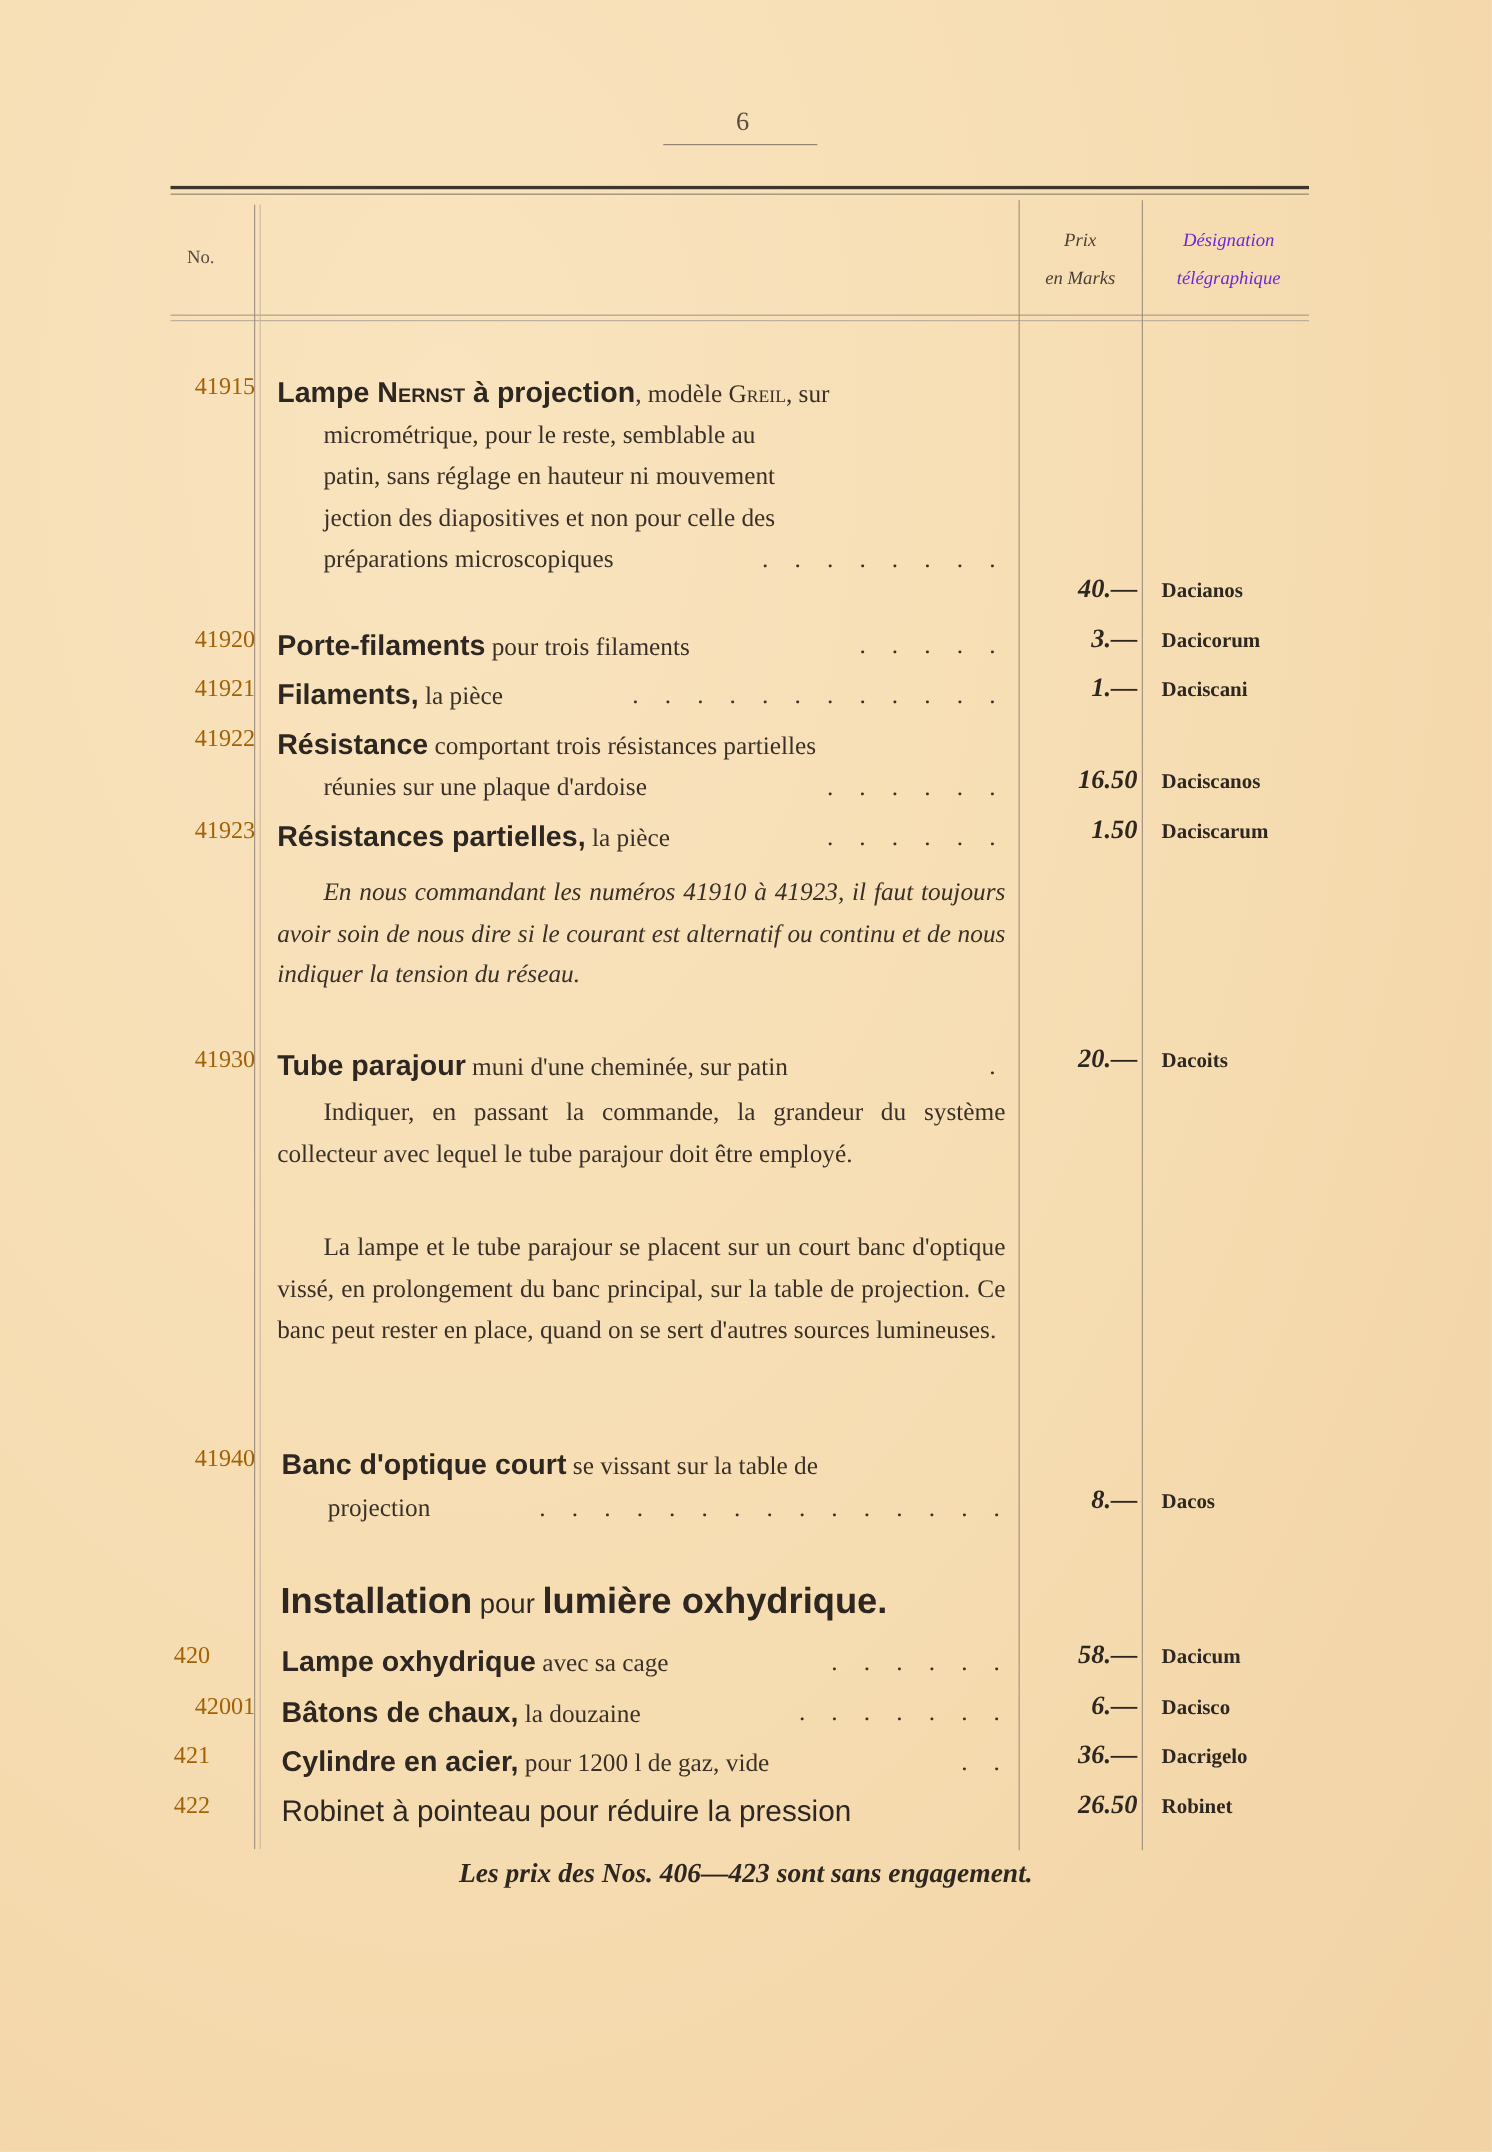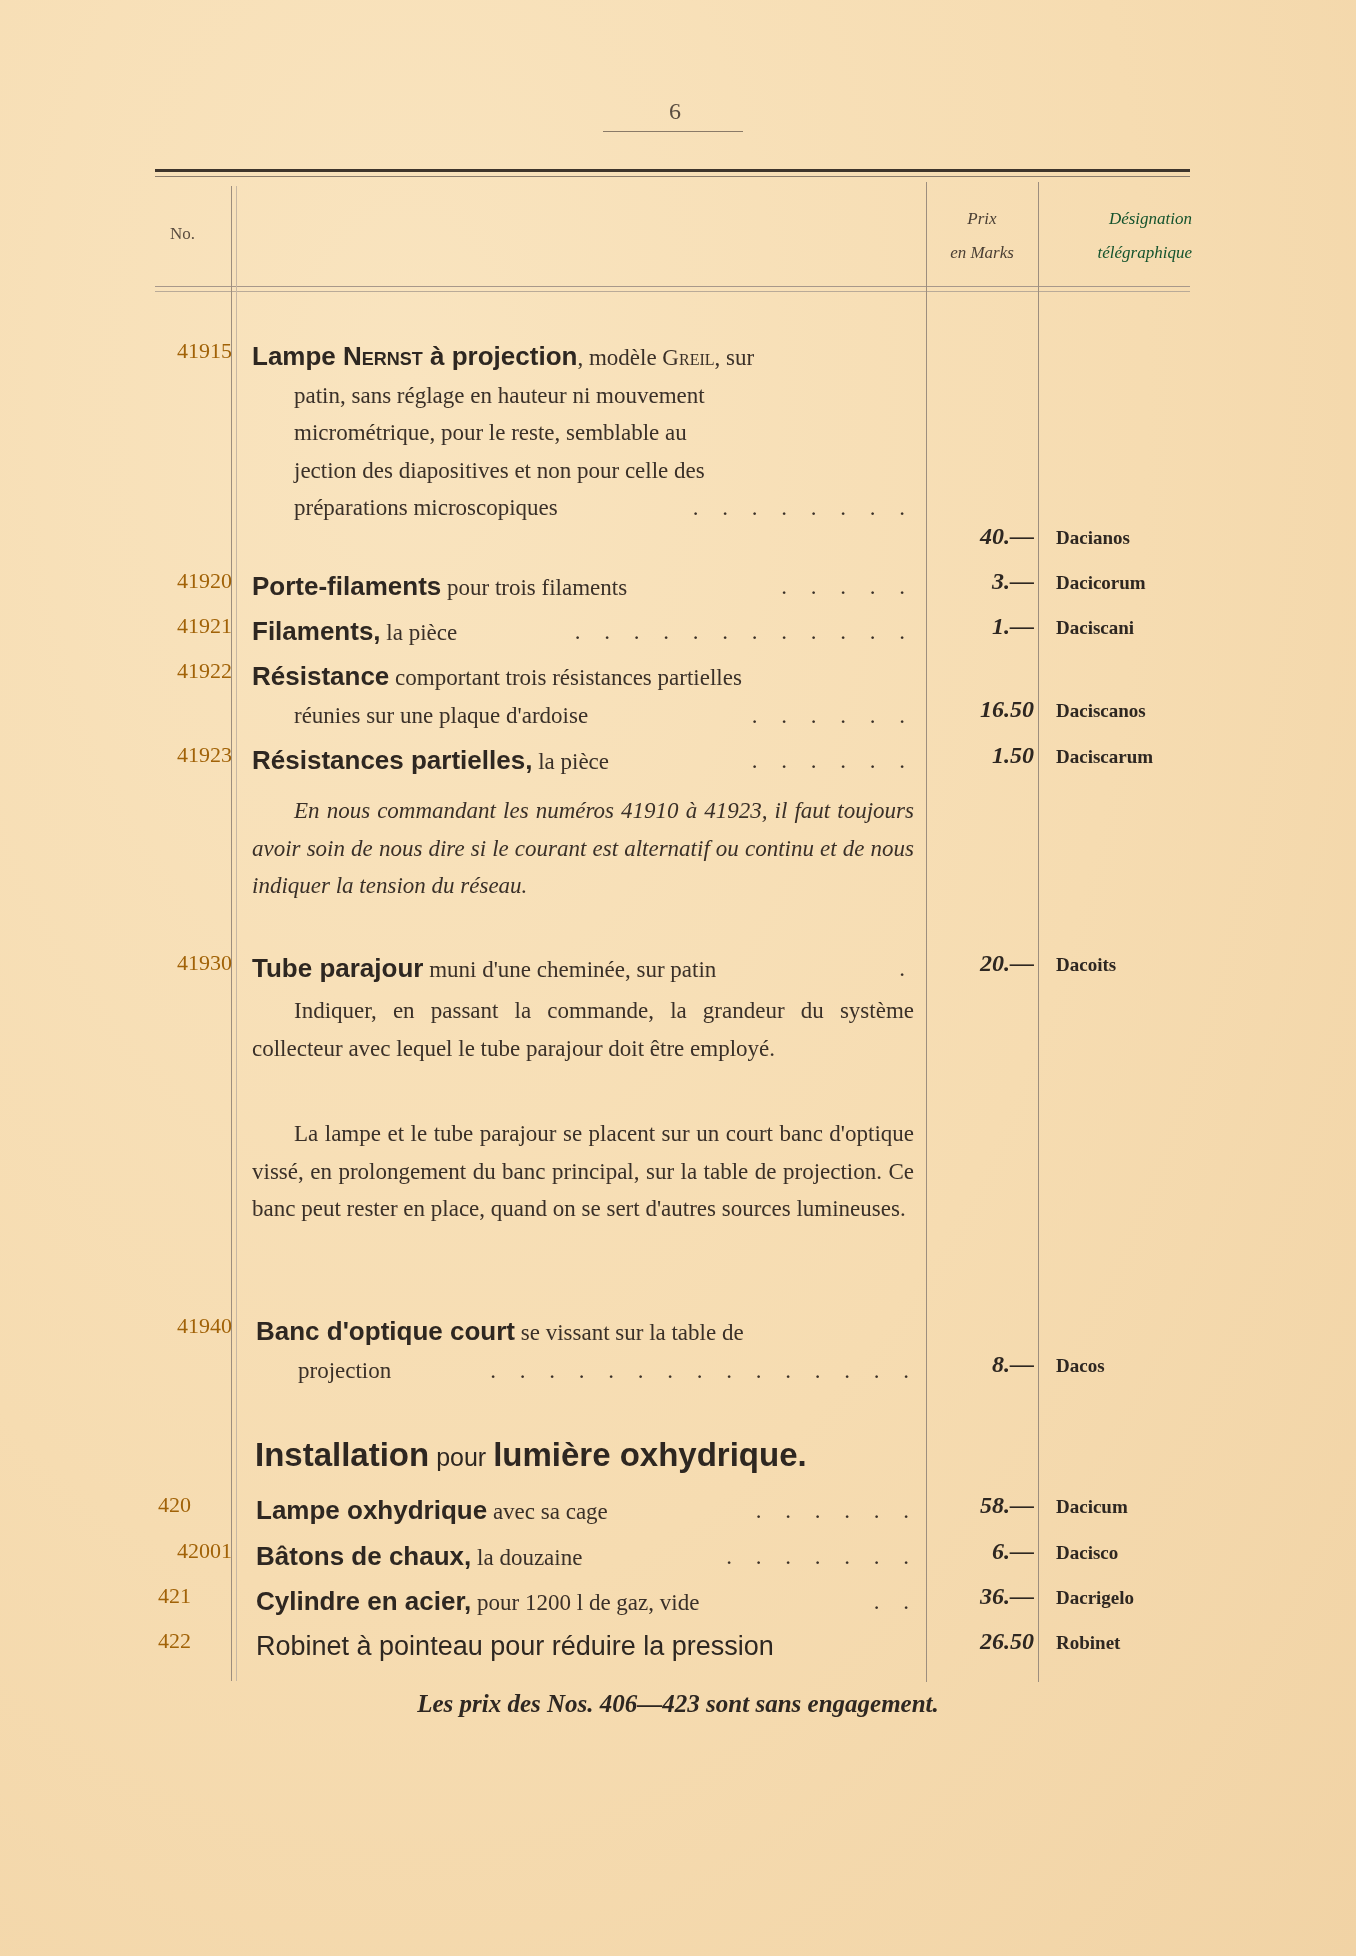--- a/index.html
+++ b/index.html
@@ -37,22 +37,22 @@
   }
   .vline { position: absolute; width: 0; border-left: 1px solid #9d8e7e; }
   .v1 { left: 231px; top: 186px; height: 1495px; }
   .v1b { left: 236px; top: 186px; height: 1495px; border-left-color:#c7b7a3; }
   .v2 { left: 926px; top: 182px; height: 1500px; }
   .v3 { left: 1038px; top: 182px; height: 1500px; }
 
   .hdr-no { position: absolute; left: 170px; top: 224px; font-size: 17px; color:#5a4d40; }
   .hdr-prix { position: absolute; left: 930px; top: 202px; width: 104px; text-align: center;
     font-style: italic; font-size: 17px; line-height: 34px; color:#4a3f34; }
-  .hdr-desig { position: absolute; left: 1042px; top: 202px; width: 150px; text-align: right;
-    font-style: italic; font-size: 17px; line-height: 34px; color:#14532d; }
+  .hdr-desig { position: absolute; left: 1042px; top: 202px; width: 150px; text-align: center;
+    font-style: italic; font-size: 17px; line-height: 34px; color:#6d28d9; }
 
   .row { position: absolute; left: 0; width: 1356px; }
   .num { position: absolute; left: 150px; width: 82px; text-align: right;
     font-size: 22px; color:#a16207; }
   .num.left { text-align: left; left: 158px; }
   .desc { position: absolute; left: 252px; width: 662px; font-size: 23px; line-height: 37.5px;
     text-align: justify; }
   .desc .hang { padding-left: 42px; display: block; }
   .bold { font-family: "Liberation Sans", "DejaVu Sans", sans-serif; font-weight: bold;
     font-size: 26px; color:#2e2721; }
@@ -95,22 +95,22 @@
 </div>
 <div class="hdr-desig">
   <div>Désignation</div>
   <div>télégraphique</div>
 </div>
 
 <div class="row" style="top:338px;">
   <div class="num">41915</div>
   <div class="desc">
     <span class="bold"><span>Lampe </span><span class="sans-sc">Nernst</span><span> à projection</span></span><span>, modèle </span><span class="sc">Greil</span><span>, sur</span>
+    <span class="hang">micrométrique, pour le reste, semblable au</span>
     <span class="hang">patin, sans réglage en hauteur ni mouvement</span>
-    <span class="hang">micrométrique, pour le reste, semblable au</span>
     <span class="hang">jection des diapositives et non pour celle des</span>
     <span class="hang" style="display:flex;justify-content:space-between;">
         <span>préparations microscopiques</span>
         <span class="dots">. . . . . . . .</span>
       </span>
   </div>
   <div class="price" style="top:185px;">40.—</div>
   <div class="code" style="top:189px;">Dacianos</div>
 </div>
 

